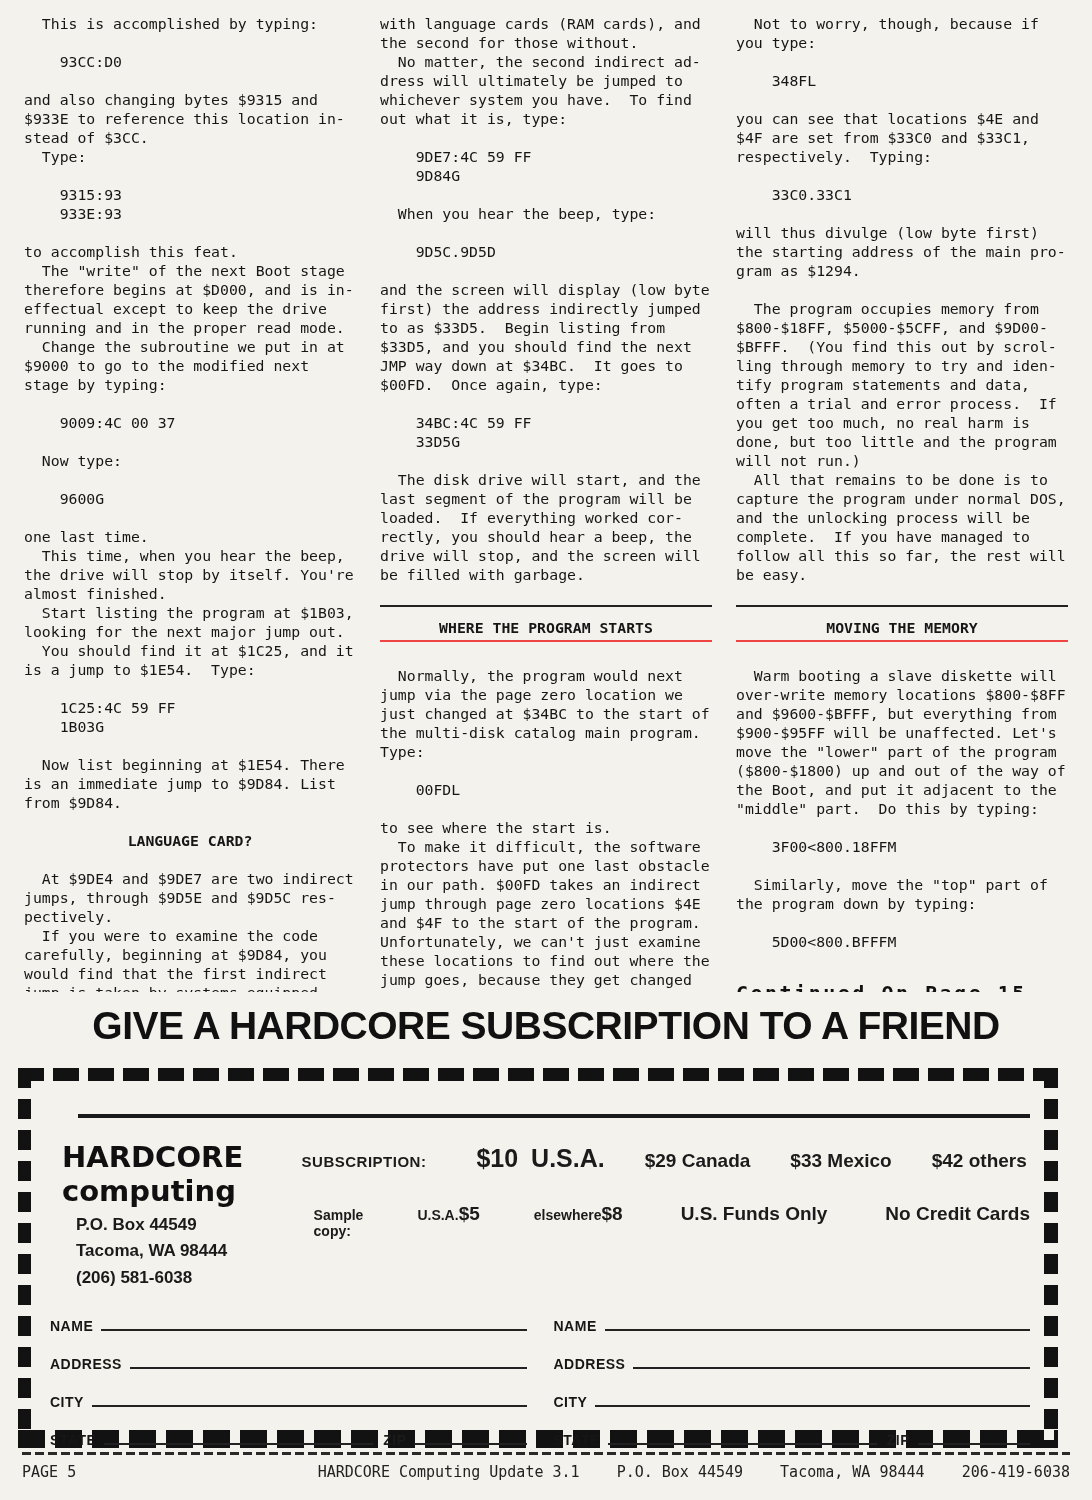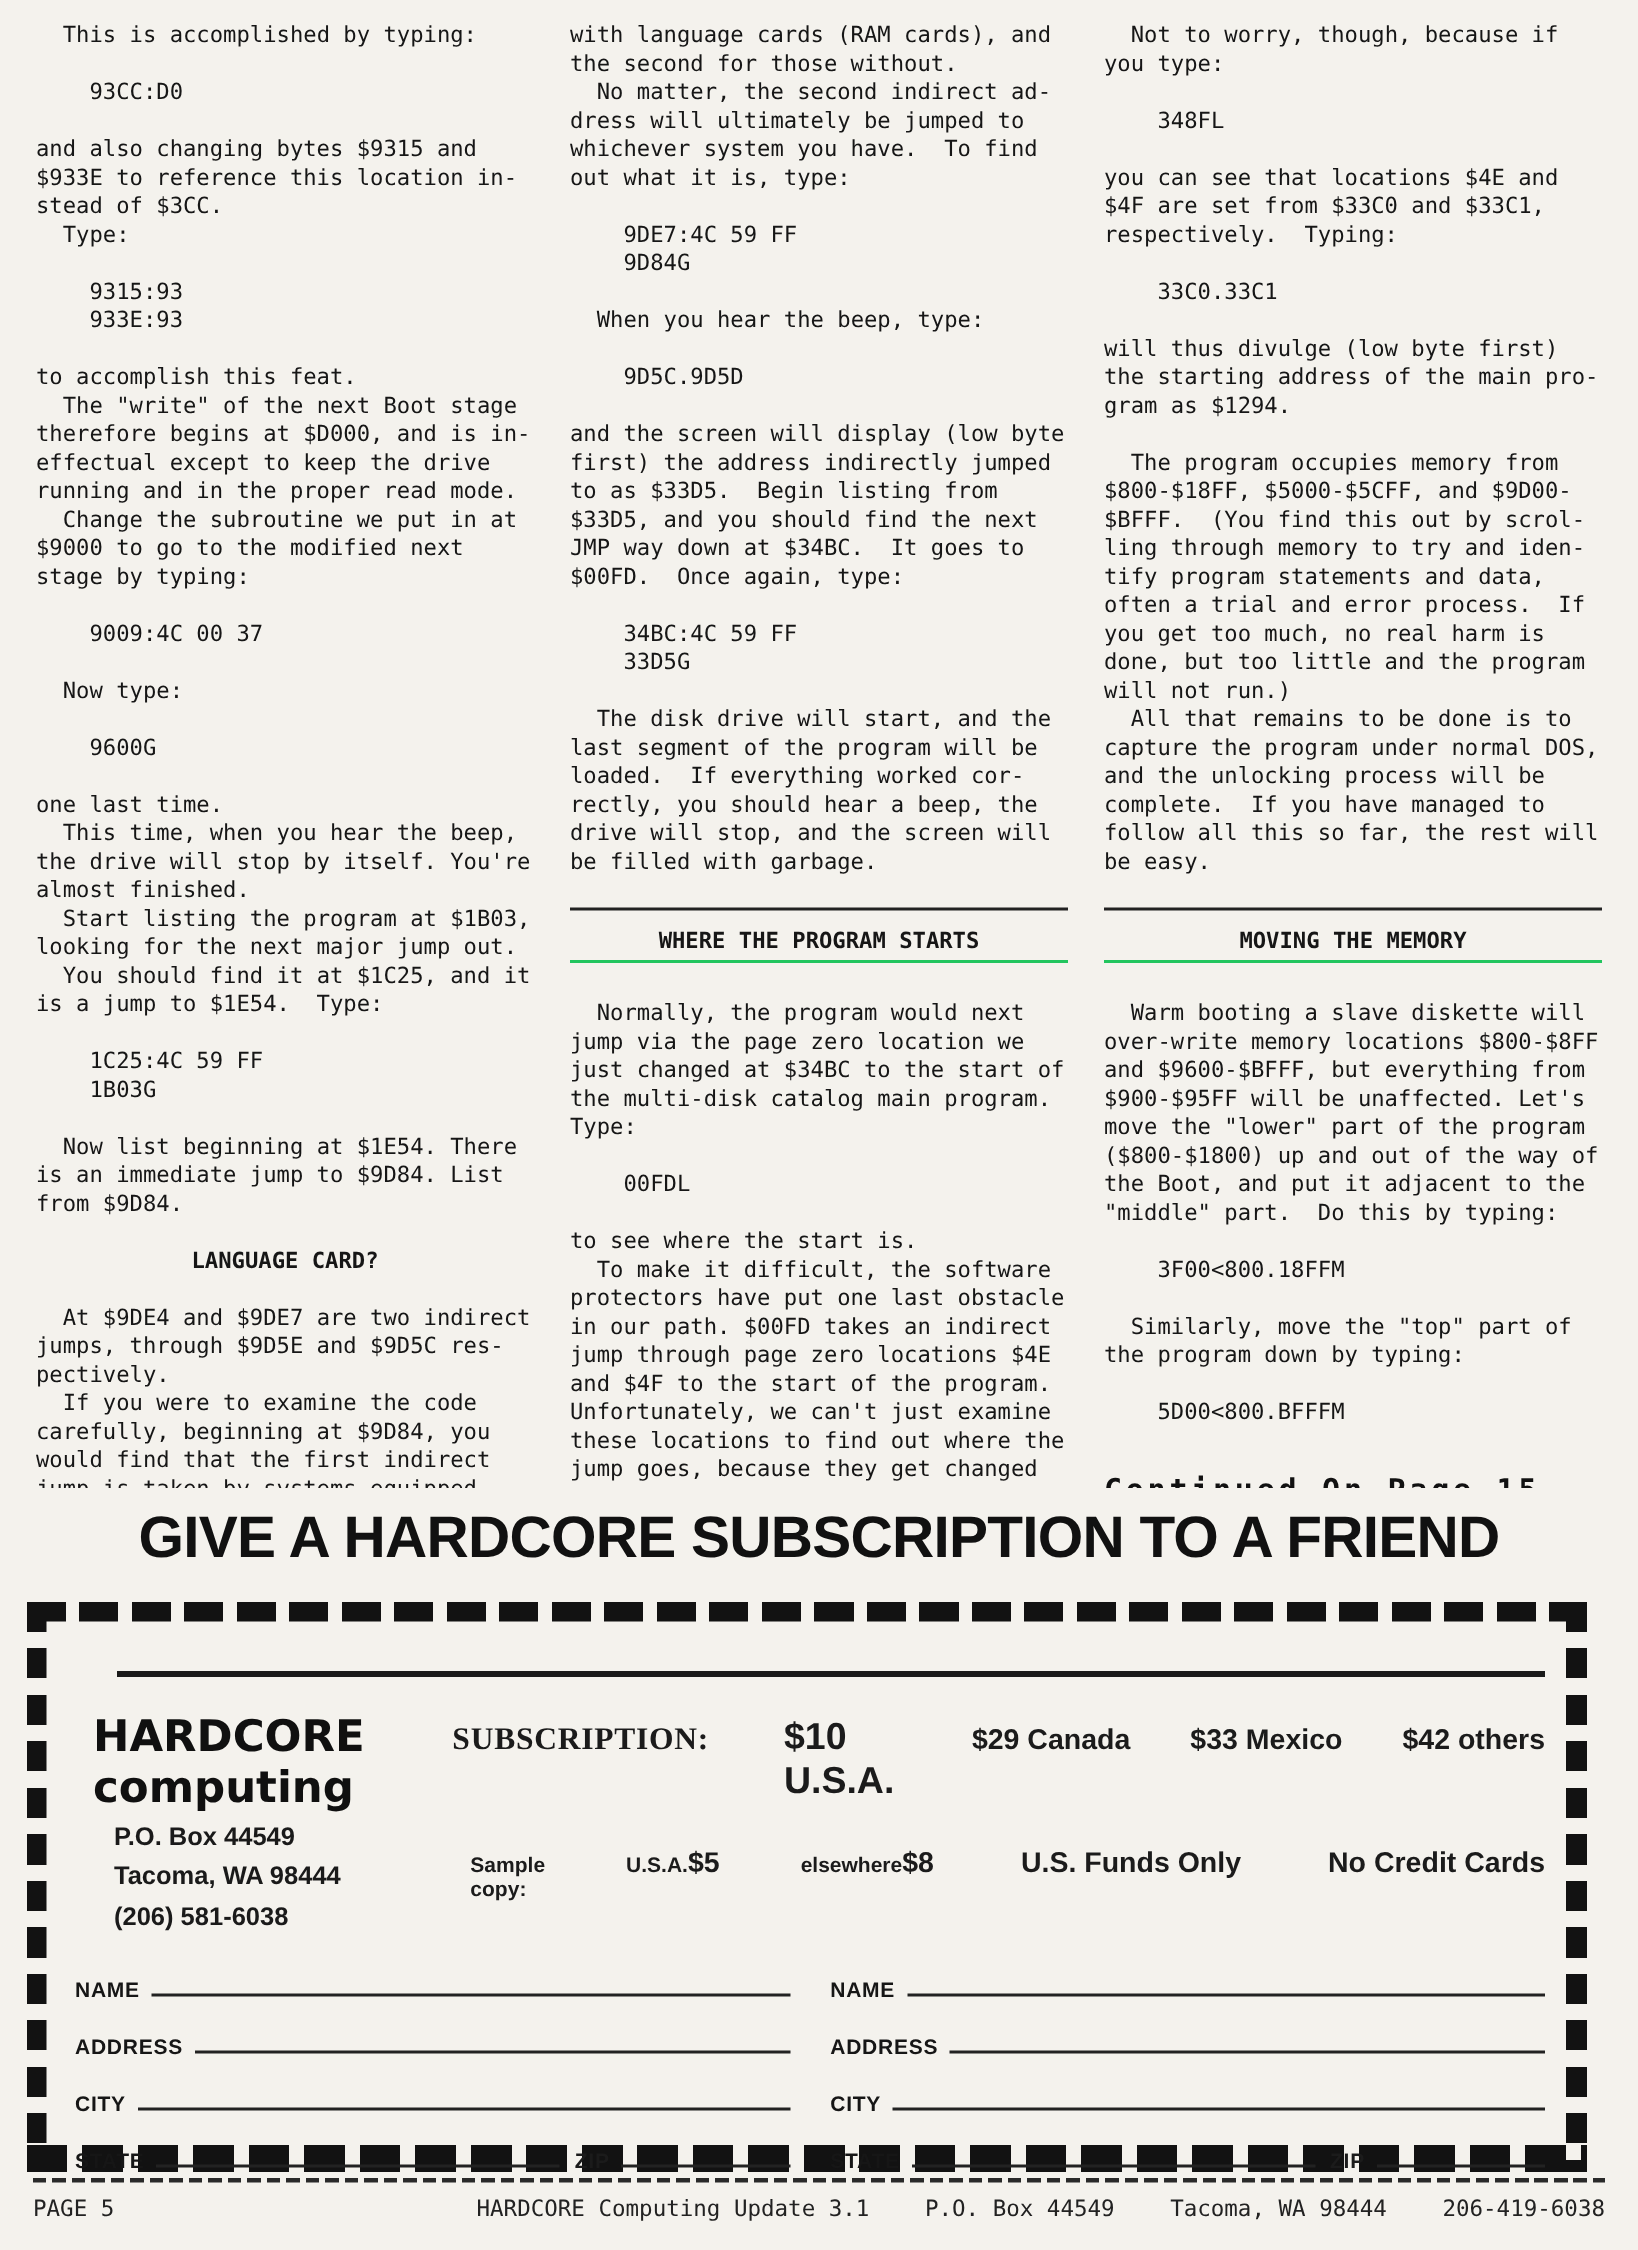--- a/index.html
+++ b/index.html
@@ -32,21 +32,21 @@
     font-weight:bold;
     margin:19px 0;
     white-space:pre;
   }
   .blk-ruled{
     text-align:center;
     font-weight:bold;
     margin:21px 0 24px 0;
     padding:11px 0 3px 0;
     border-top:2px solid #222;
-    border-bottom:2px solid #22c55e;
+    border-bottom:2px solid #ef4444;
     white-space:pre;
   }
   .blk-continued{
     margin-top:33px;
     font-size:20px;
     font-weight:bold;
     letter-spacing:2.5px;
     white-space:pre;
     color:#111;
   }
@@ -99,21 +99,21 @@
     font-family:"DejaVu Sans", sans-serif;
     font-weight:bold;font-size:29px;letter-spacing:0px;
     color:#101010;
   }
   .pub-addr{
     font-weight:bold;font-size:17px;line-height:1.55;
     padding-left:14px;margin-top:4px;color:#1a1a1a;
   }
   .pricing{flex:1;padding-top:4px;}
   .price-row1{display:flex;align-items:baseline;}
-  .sub-label{font-weight:bold;font-size:21px;letter-spacing:0.5px;font-family:Liberation Serif, serif;}
+  .sub-label{font-weight:bold;font-size:15px;letter-spacing:0.5px;}
   .price-usa{font-weight:bold;font-size:25px;margin-left:50px;word-spacing:6px;}
   .price-sm{font-weight:bold;font-size:19px;margin-left:40px;white-space:nowrap;}
   .price-row2{display:flex;align-items:baseline;margin-top:30px;gap:12px;}
   .sample-label{font-weight:bold;font-size:14px;margin-left:12px;}
   .sm-pair{margin-left:42px;white-space:nowrap;}
   .sm-pair .cap{font-weight:bold;font-size:14px;}
   .sm-pair .amt{font-weight:bold;font-size:19px;}
   .note{font-weight:bold;font-size:19px;margin-left:46px;white-space:nowrap;}
   
   .form-grid{

